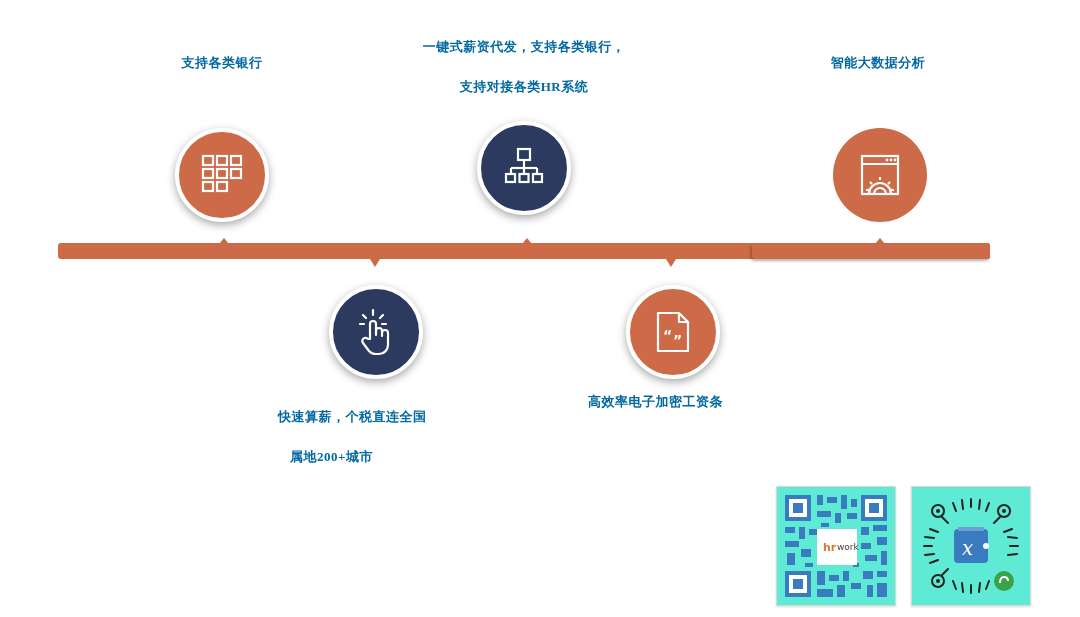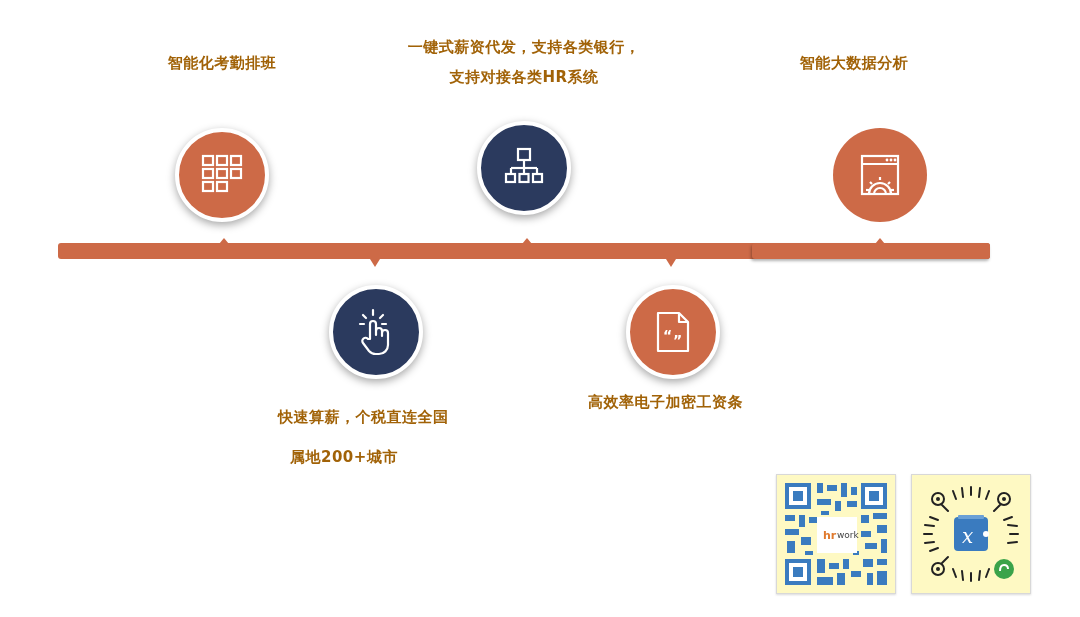--- a/index.html
+++ b/index.html
@@ -3,22 +3,22 @@
 <meta charset="utf-8">
 <style>
   html, body { margin: 0; padding: 0; }
   body {
     width: 1080px; height: 617px; position: relative; overflow: hidden;
     background: #ffffff;
     font-family: "DejaVu Sans", "Liberation Sans", sans-serif;
     color: #333333;
   }
   .label {
-    position: absolute; font-size: 15px; font-weight: bold; color: #a16207;
-    line-height: 34px; white-space: nowrap; letter-spacing: 0.5px;
+    position: absolute; font-size: 13px; font-weight: bold; color: #0369a1;
+    line-height: 34px; white-space: nowrap; letter-spacing: 0.5px; font-family: Liberation Serif, serif;
   }
   .label.center { text-align: center; transform: translateX(-50%); }
   .circle {
     position: absolute; width: 86px; height: 86px; border-radius: 50%;
     border: 4px solid #ffffff;
     box-shadow: 0 3px 8px rgba(0,0,0,0.35);
     display: flex; align-items: center; justify-content: center;
     transform: translate(-50%, -50%);
   }
   .circle.flat { box-shadow: none; border-color: transparent; }
@@ -36,31 +36,31 @@
     position: absolute; width: 0; height: 0;
     border-left: 5px solid transparent; border-right: 5px solid transparent;
     border-bottom: 6px solid #cd6a47; transform: translateX(-50%);
   }
   .tick-down {
     position: absolute; width: 0; height: 0;
     border-left: 5px solid transparent; border-right: 5px solid transparent;
     border-top: 8px solid #cd6a47; transform: translateX(-50%);
   }
   .qr-card {
-    position: absolute; width: 118px; height: 118px; background: #fef9c3;
-    border: 1px solid #d8d8d8; box-shadow: 0 1px 2px rgba(0,0,0,0.15);
+    position: absolute; width: 118px; height: 118px; background: #5eead4;
+    border: 1px solid #d8d8d8; box-shadow: 0 1px 2px rgba(0,0,0,0.15); margin-top: 12px;
   }
 </style>
 </head>
 <body>
 
-<div class="label center" style="left:222px; top:46px;">智能化考勤排班</div>
+<div class="label center" style="left:222px; top:46px;">支持各类银行</div>
 <div class="label center" style="left:524px; top:30px;">一键式薪资代发，支持各类银行，</div>
-<div class="label center" style="left:524px; top:60px;">支持对接各类HR系统</div>
-<div class="label center" style="left:854px; top:46px;">智能大数据分析</div>
+<div class="label center" style="left:524px; top:70px;">支持对接各类HR系统</div>
+<div class="label center" style="left:878px; top:46px;">智能大数据分析</div>
 
 <div class="circle" style="left:222px; top:175px; background:#cd6a47;">
   <svg viewBox="0 0 50 50">
     <g fill="none" stroke="#fff" stroke-width="2.2">
       <rect x="6" y="6" width="10" height="9"></rect>
         <rect x="20" y="6" width="10" height="9"></rect>
         <rect x="34" y="6" width="10" height="9"></rect>
       <rect x="6" y="19" width="10" height="9"></rect>
         <rect x="20" y="19" width="10" height="9"></rect>
         <rect x="34" y="19" width="10" height="9"></rect>

